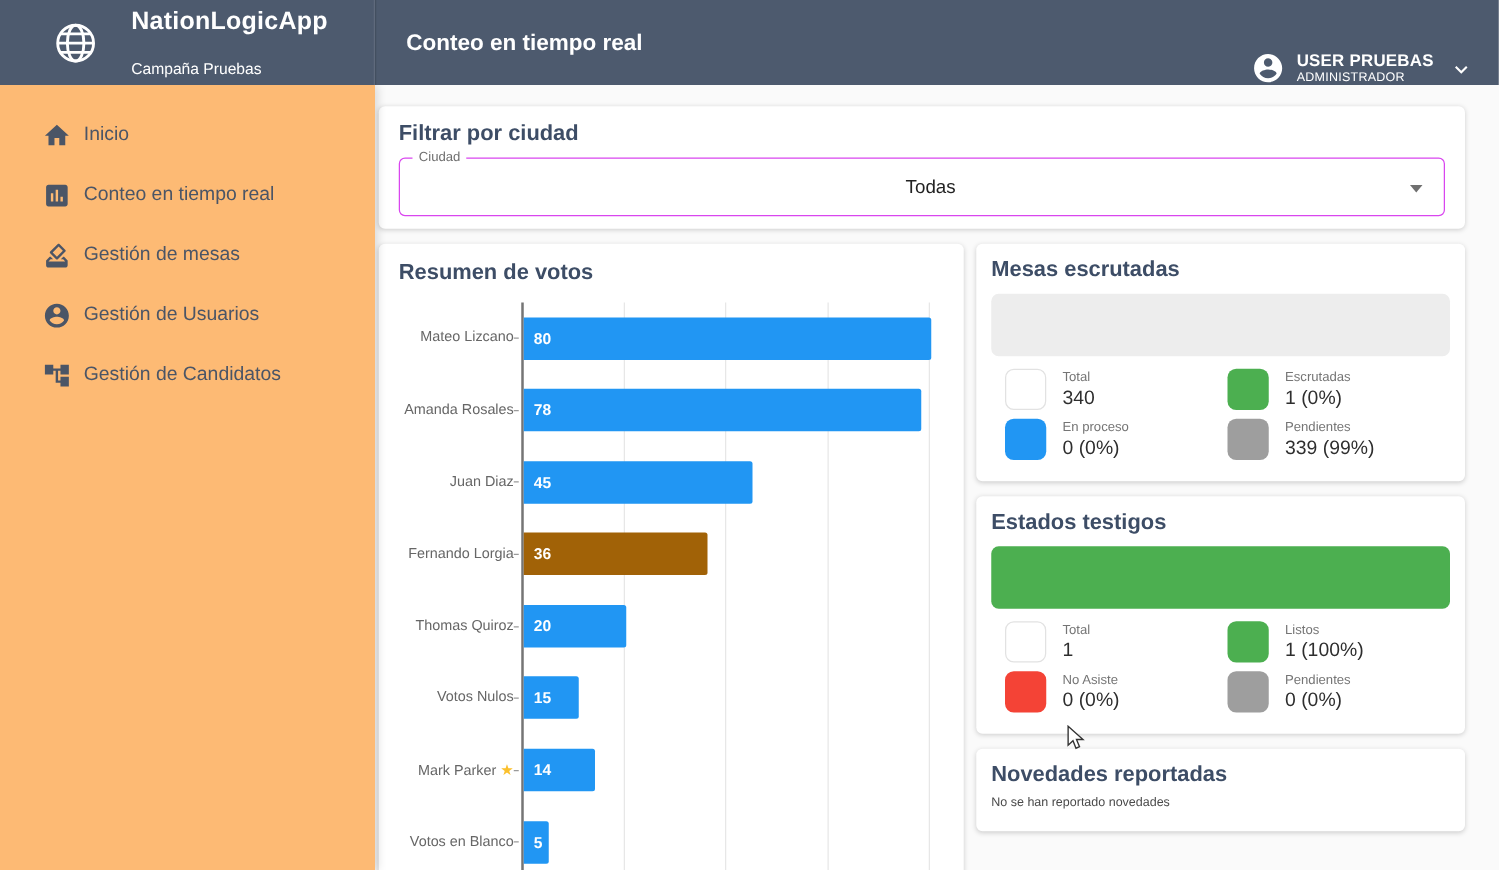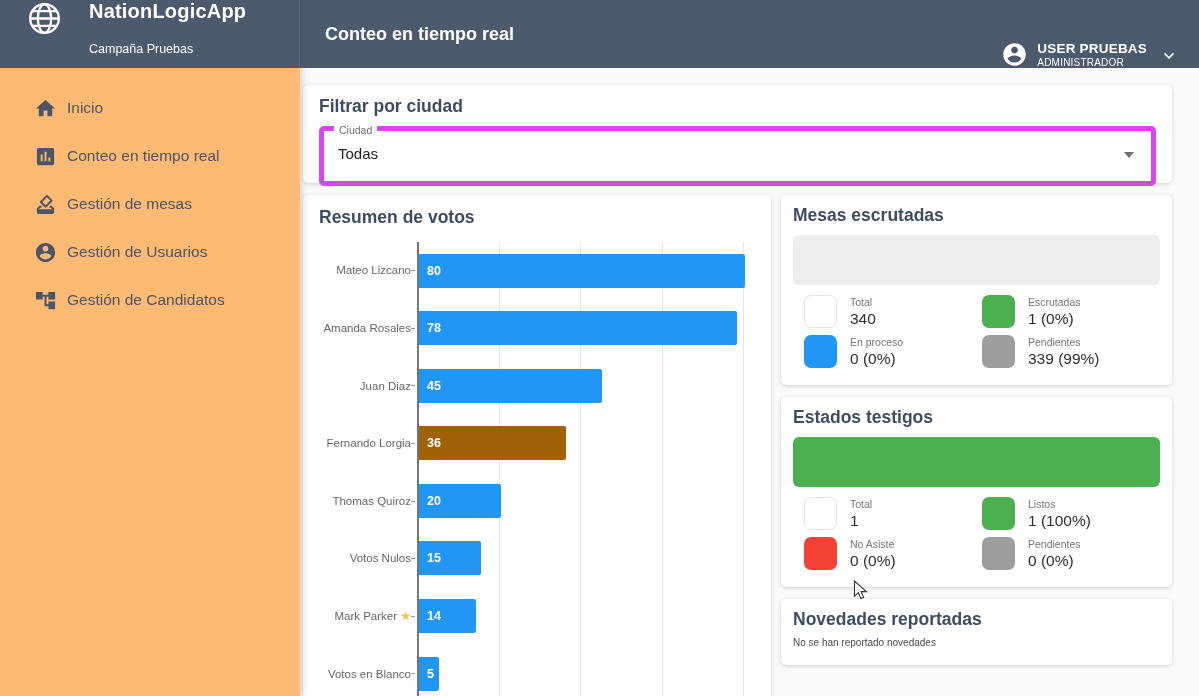--- a/index.html
+++ b/index.html
@@ -2,22 +2,22 @@
 <html><head>
 <meta charset="utf-8">
 <style>
   * { margin:0; padding:0; box-sizing:border-box; }
   html,body { width:1199px; height:696px; overflow:hidden; background:#fafafa;
               font-family:"Liberation Sans", sans-serif; }
 
   
   .header { position:absolute; top:0; left:0; width:1199px; height:68px;
             background:#4d5a6e; display:flex; align-items:center; z-index:5; }
-  .brand { width:300px; height:68px; display:flex; 
-           padding-left:26px; border-right:1px solid rgba(255,255,255,0.10);
+  .brand { width:300px; height:68px; display:flex; align-items:center;
+           padding-left:42px; border-right:1px solid rgba(255,255,255,0.10);
            box-shadow:1px 0 0 rgba(0,0,0,0.12); }
   .brand-icon { width:37px; height:37px; flex:0 0 auto; }
   .brand-icon svg { width:37px; height:37px; }
   .brand-text { margin-left:26px; color:#fff; }
   .brand-title { font-size:20px; font-weight:bold; letter-spacing:0.2px; }
   .brand-sub { font-size:12.5px; margin-top:19px; }
   .page-title { color:#fff; font-size:18px; font-weight:bold; margin-left:25px; }
   .user-block { margin-left:auto; margin-right:20px; display:flex; align-items:center;
                 gap:9px; cursor:pointer;margin-top:41px; }
   .user-avatar { width:27px; height:27px; }
@@ -40,23 +40,23 @@
 
   
   .main { position:absolute; top:68px; left:300px; right:0; bottom:0;
           overflow:hidden; padding:17px 3px; }
   .card { background:#fff; border-radius:5px;
           box-shadow:0 1px 4px rgba(0,0,0,0.18); }
   .card-title { font-size:17.5px; font-weight:bold; color:#3d4d66; }
 
   
   .filter-card { width:869px; height:98px; padding:11px 16px; margin-bottom:12px; }
-  .select-box { position:relative; margin-top:9px; height:60px;
-                border:5px solid #d946ef; border-radius:5px; background:#fff;
-                cursor:pointer; }
+  .select-box { position:relative; margin-top:9px; height:47px;
+                border:1px solid #d946ef; border-radius:5px; background:#fff;
+                cursor:pointer;text-align:center; }
   .select-label { position:absolute; top:-7px; left:10px; background:#fff;
                   padding:0 5px; font-size:10.5px; color:#6f6f6f; }
   .select-value { font-size:15px; color:#222; line-height:45px; padding-left:14px; }
   .select-caret { position:absolute; right:17px; top:21px; width:0; height:0;
                   border-left:5px solid transparent; border-right:5px solid transparent;
                   border-top:6px solid #707070; }
 
   
   .cols { display:flex; gap:10px; align-items:flex-start; }
   .chart-card { width:468px; height:520px; padding:12px 16px; }
@@ -242,21 +242,21 @@
                 <span class="cval">20</span>
               </div>
             </div>
           </div>
           <div class="crow">
             <div class="clabel">Votos Nulos</div>
             <span class="ctick">
               <i></i>
             </span>
             <div class="carea">
-              <div class="cbar" style="width: 62px; background: rgb(33, 150, 243);">
+              <div class="cbar" style="width: 44px; background: rgb(33, 150, 243);">
                 <span class="cval">15</span>
               </div>
             </div>
           </div>
           <div class="crow">
             <div class="clabel">Mark Parker <span class="star">★</span></div>
             <span class="ctick">
               <i></i>
             </span>
             <div class="carea">

